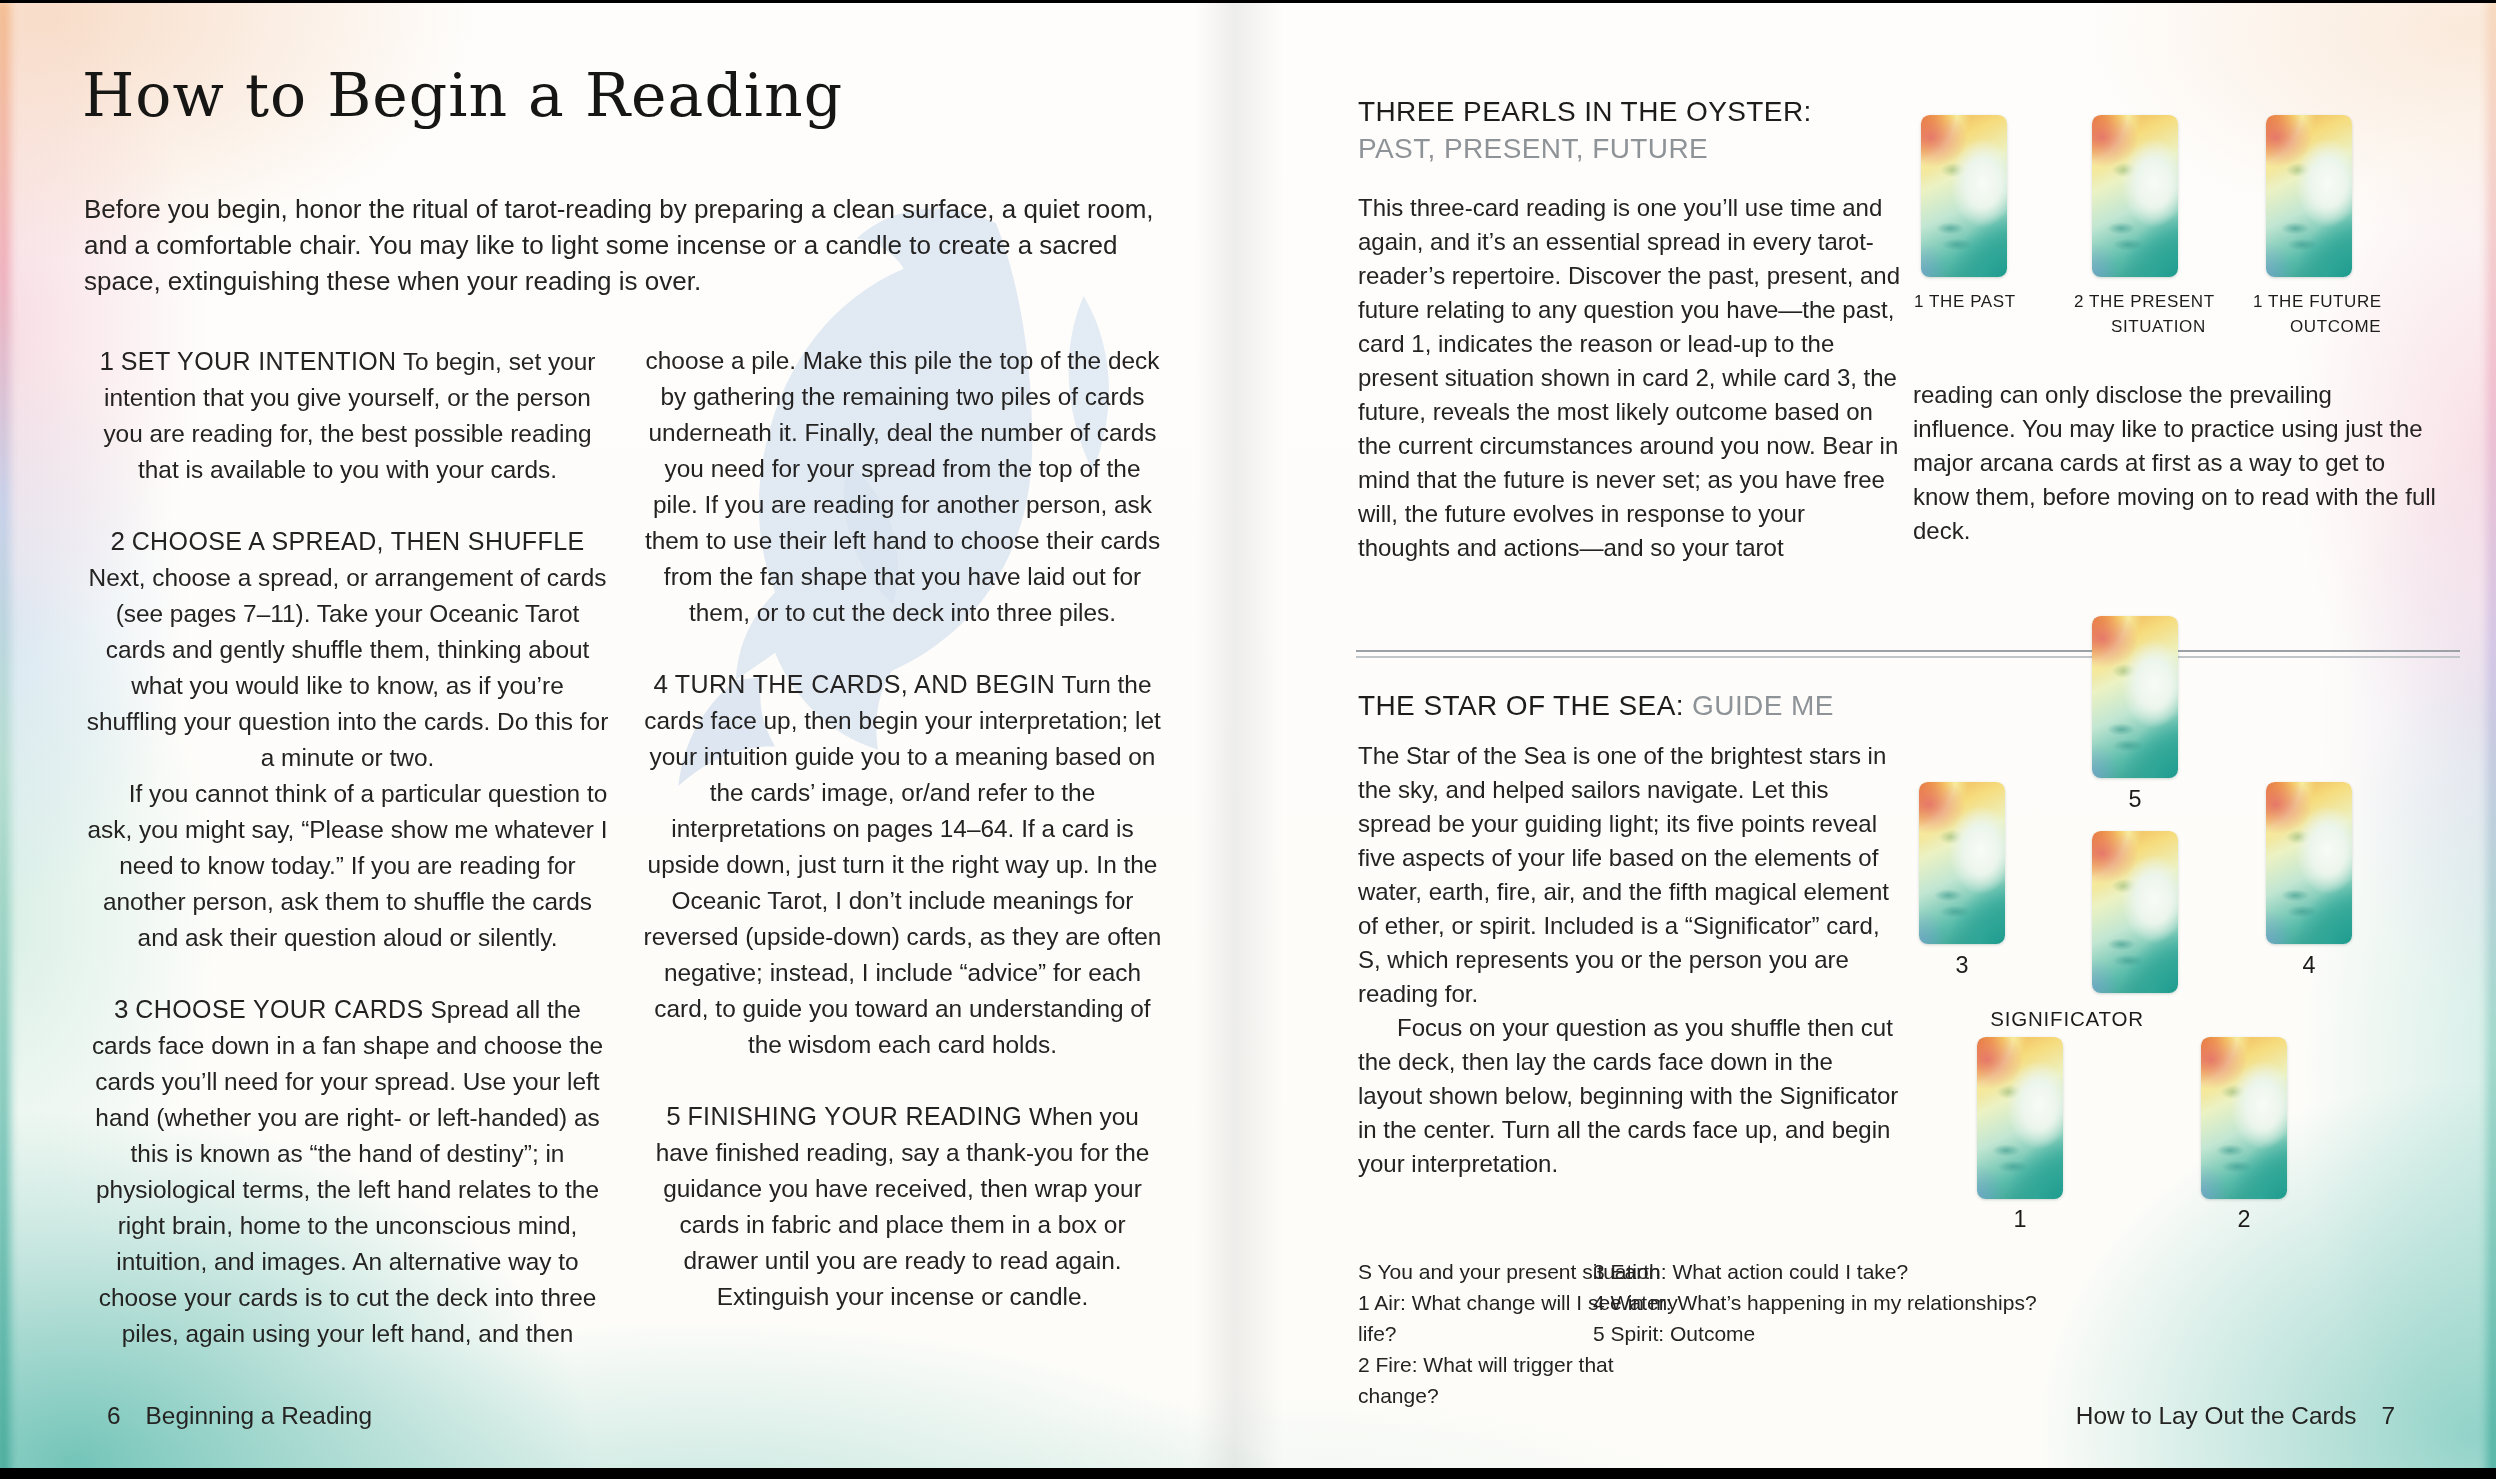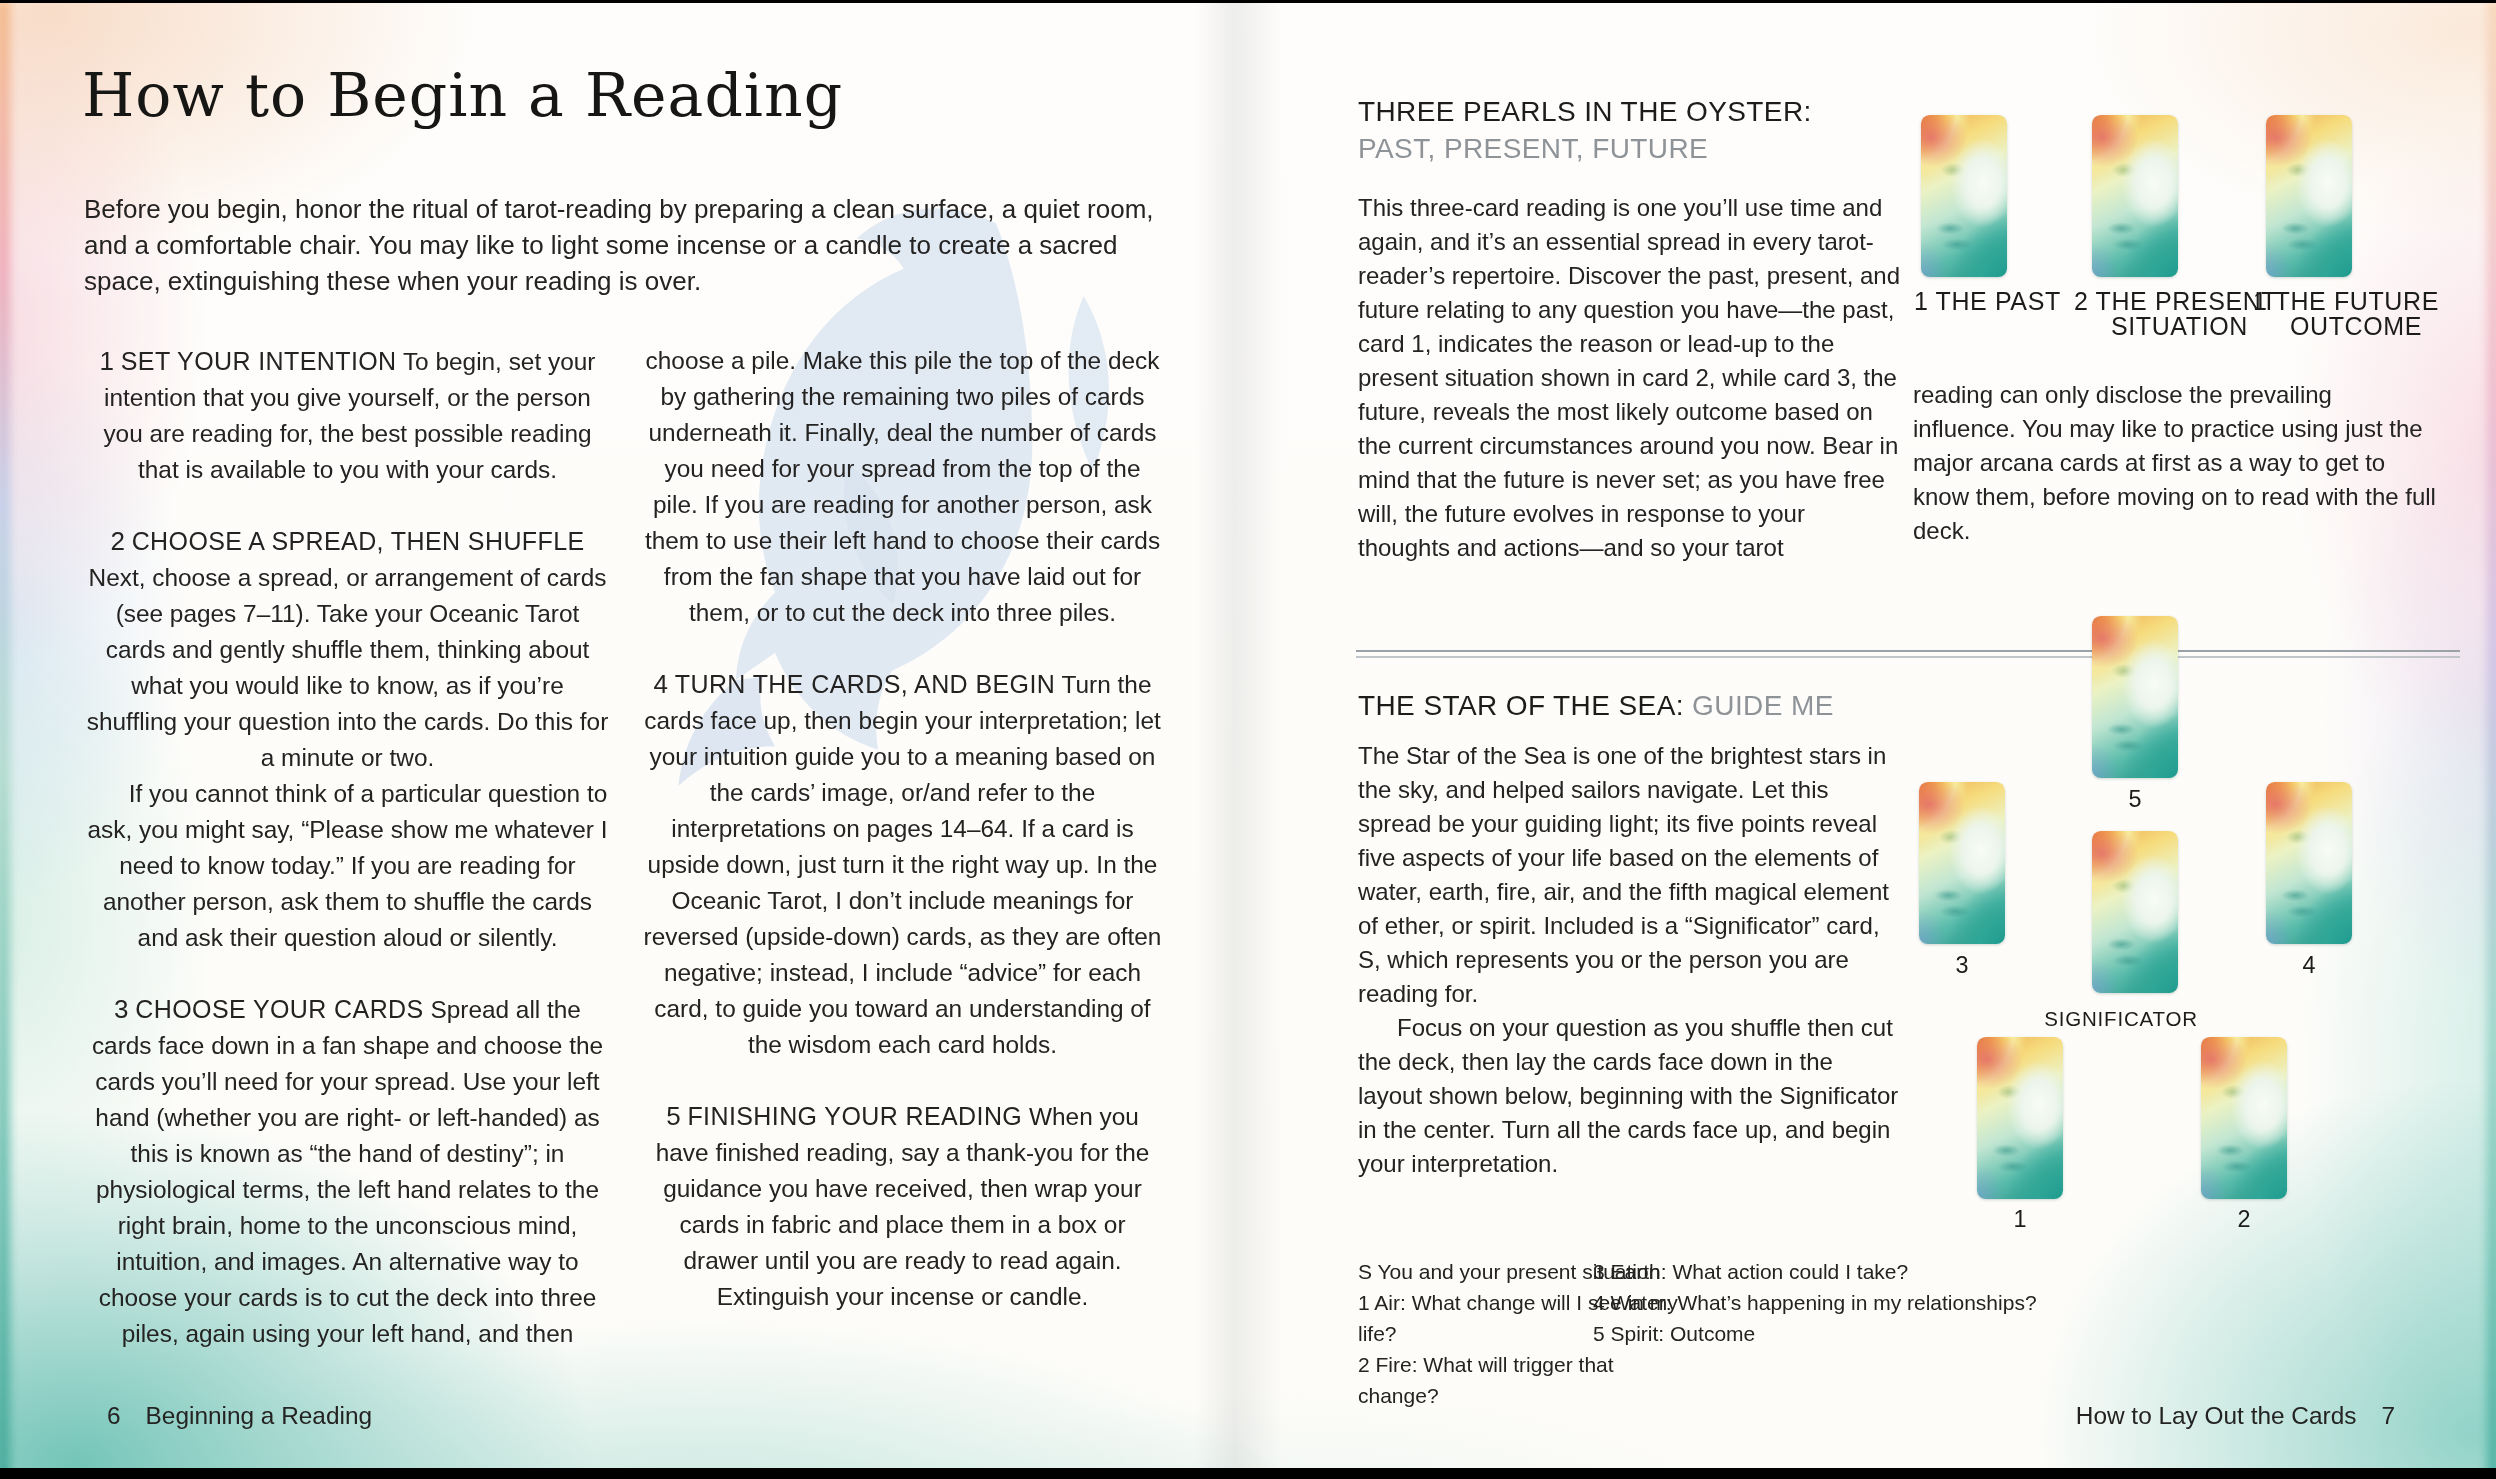--- a/index.html
+++ b/index.html
@@ -65,24 +65,24 @@
       radial-gradient(120% 85% at -12% -10%, #cf5a33 0%, #e8823c 16%, #f2a94a 28%, #f7d466 38%, #f7eb9e 47%, rgba(247,235,158,0) 60%),
       radial-gradient(58% 42% at 72% 42%, #f8fcf6 0%, #ecf5ec 35%, rgba(236,245,236,0) 65%),
       radial-gradient(20% 6% at 38% 34%, rgba(140,180,110,.6), rgba(140,180,110,0) 75%),
       radial-gradient(22% 5% at 34% 70%, rgba(30,135,125,.5), rgba(30,135,125,0) 75%),
       radial-gradient(24% 5% at 42% 80%, rgba(30,135,125,.45), rgba(30,135,125,0) 75%),
       radial-gradient(45% 30% at 2% 98%, rgba(130,150,215,.5), rgba(130,150,215,0) 65%),
       radial-gradient(110% 70% at 105% 108%, #15968a 0%, #2fa697 35%, rgba(47,166,151,0) 68%),
       linear-gradient(155deg,#eeab4e 0%,#f6dc7d 20%,#ecf2c3 38%,#c2e6d2 56%,#5abcab 78%,#259385 100%);
     box-shadow:0 1px 2.9px rgba(60,90,85,.25);
   }
-  .card-label{position:absolute;font-size:25px;letter-spacing:0.6px;color:#1c1c1a;line-height:25px;z-index:2;}
+  .card-label{position:absolute;font-size:17px;letter-spacing:0.6px;color:#1c1c1a;line-height:25px;z-index:2;}
   .card-label .l2{display:block;margin-left:37px;}
   .spread-num{position:absolute;width:86px;text-align:center;font-size:23.4px;color:#1c1c1a;z-index:2;}
-  .sig-label{position:absolute;left:1994px;top:1007px;width:254px;text-align:center;
+  .sig-label{position:absolute;left:1940px;top:1007px;width:254px;text-align:center;
     font-size:20.5px;letter-spacing:0.8px;color:#1c1c1a;z-index:2;}
 
   .keycol{position:absolute;top:1256px;font-size:21px;line-height:31px;color:#242322;z-index:2;}
   .keycol.k1{left:1358px;width:332px;}
   .keycol.k2{left:1593px;width:546px;}
 
   .footer{position:absolute;top:1402px;font-size:24.4px;color:#242322;z-index:2;display:flex;gap:25px;align-items:baseline;}
   .footer-left{left:107px;}
   .footer-right{right:102px;}
 </style>

